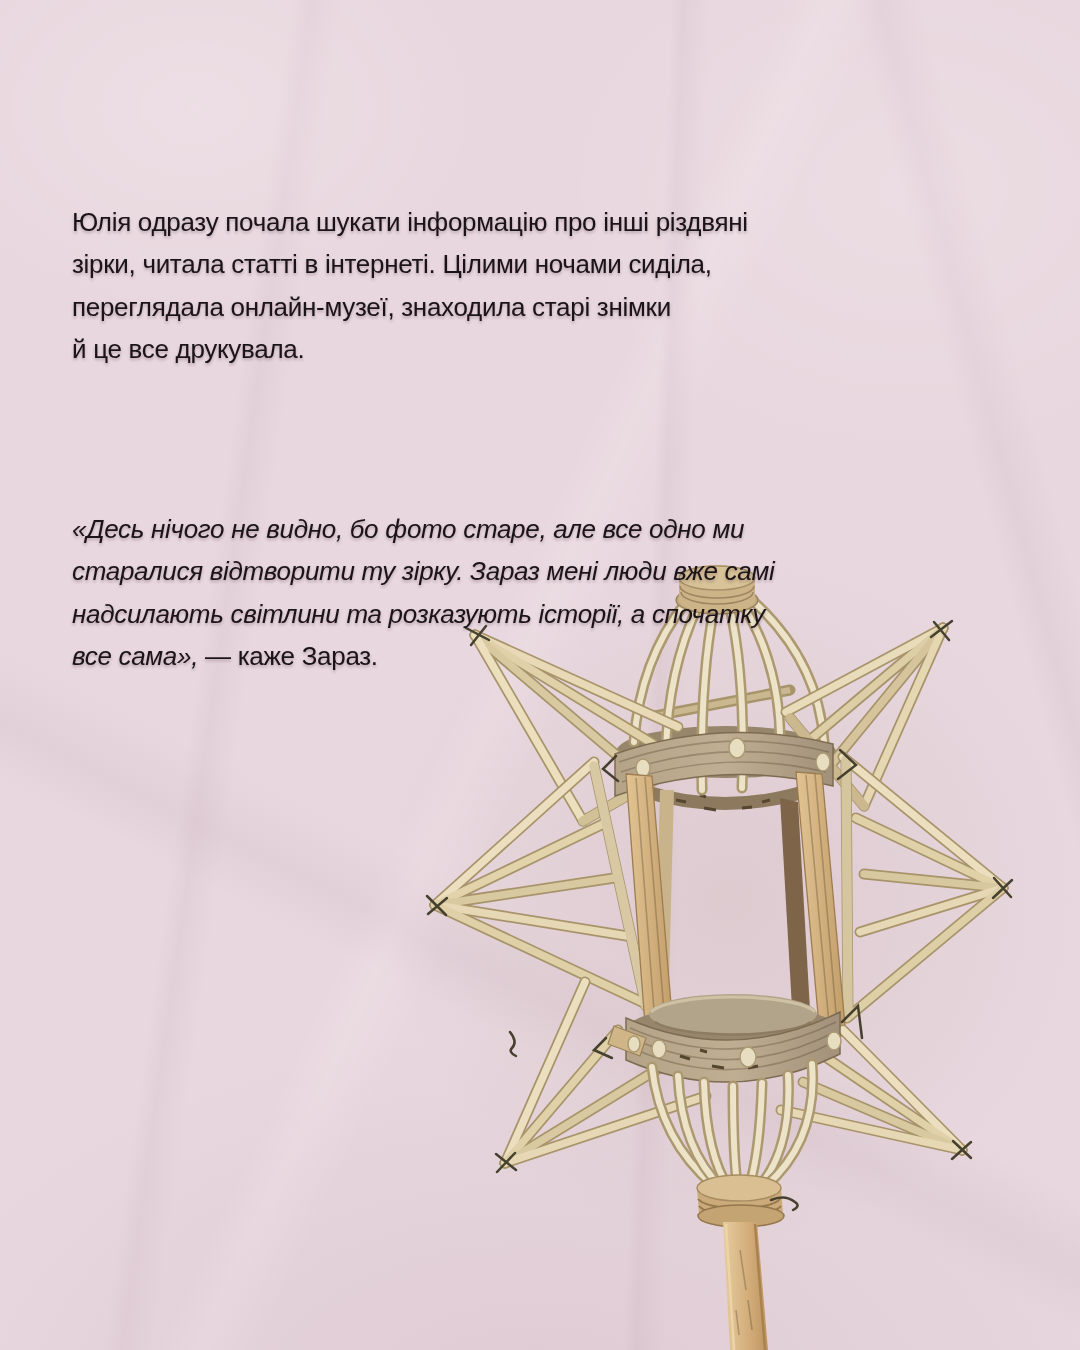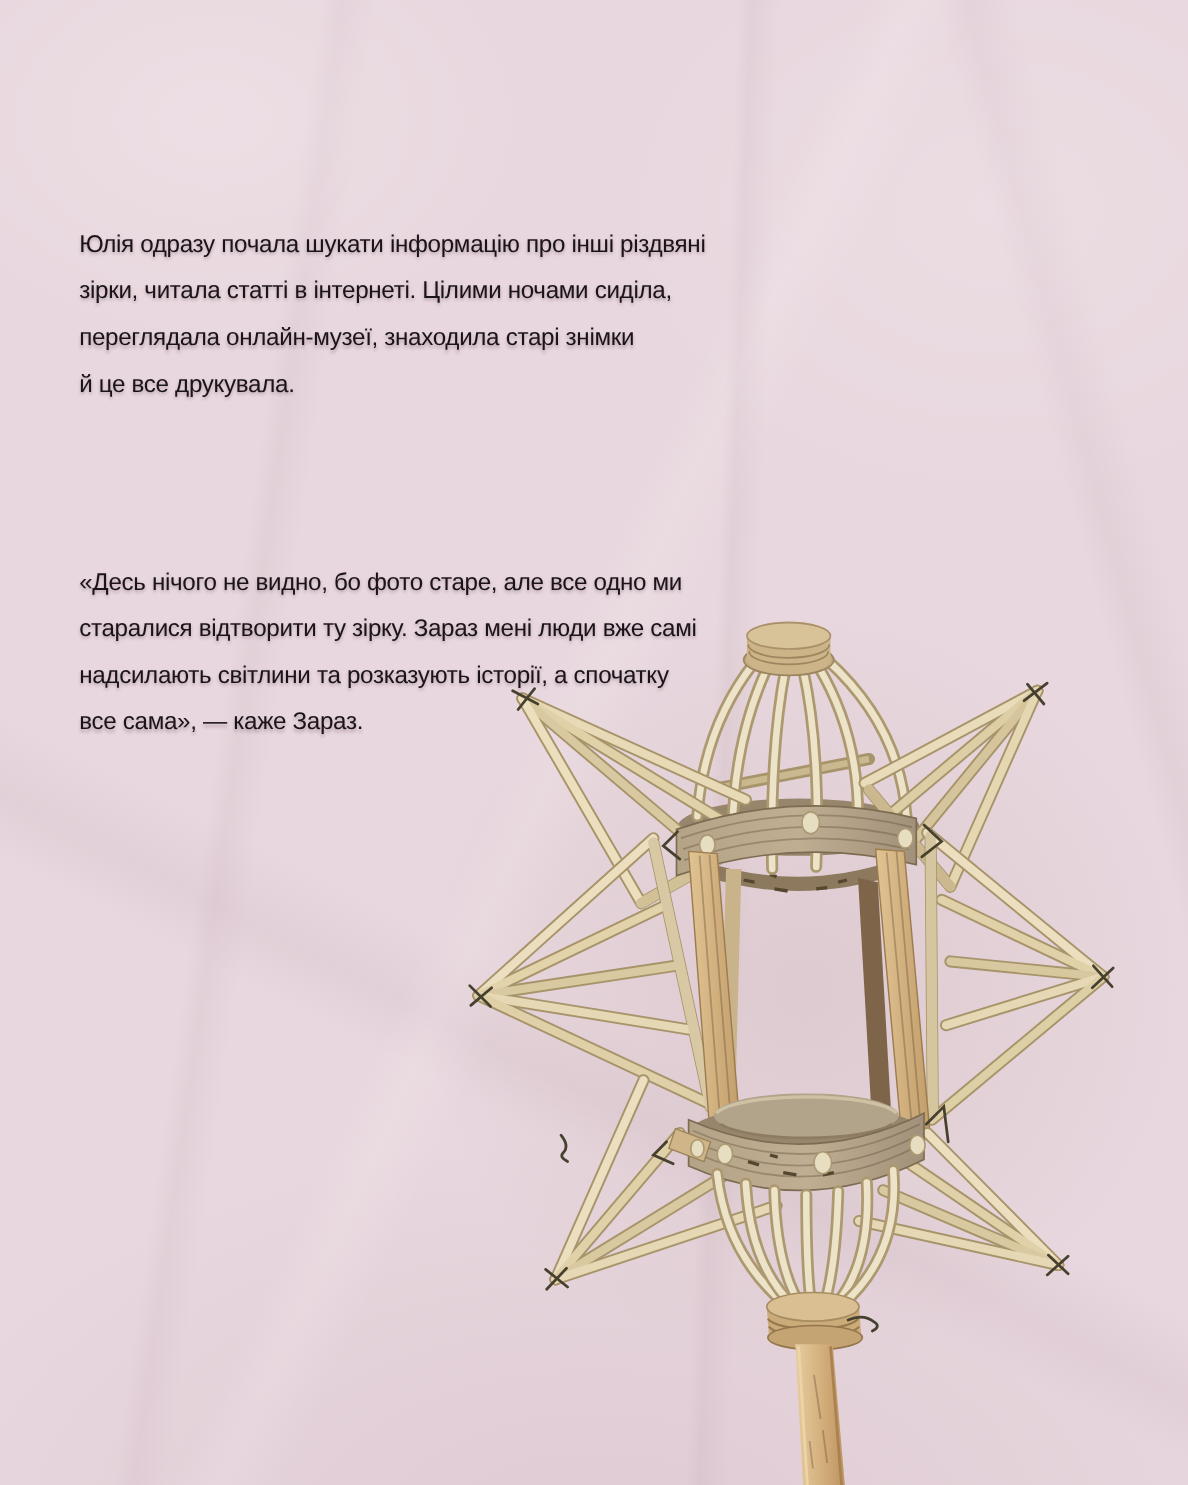--- a/index.html
+++ b/index.html
@@ -17,26 +17,26 @@
       linear-gradient(92deg, transparent 59.5%, rgba(126,88,106,0.06) 60.6%, transparent 63%),
       linear-gradient(115deg, transparent 46%, rgba(255,255,255,0.12) 48.5%, transparent 52%),
       linear-gradient(27deg, transparent 30%, rgba(120,80,100,0.05) 33%, transparent 37%),
       linear-gradient(75deg, transparent 84%, rgba(126,88,106,0.05) 86%, transparent 89%),
       radial-gradient(900px 520px at 50% 104%, rgba(139,95,115,0.10), transparent 72%),
       #e8d7de;
   }
   .textblock{
     position:absolute;left:72px;top:158px;width:960px;
     color:#1a1317;
-    font-size:22px;line-height:42.5px;letter-spacing:-0.3px;
+    font-size:26px;line-height:42.5px;letter-spacing:-0.3px;
     white-space:pre-line;
     text-shadow:0 2px 3px rgba(74,40,55,0.30);
   }
   .p2{margin-top:52px;}
-  .quote{}
+  .quote{font-style:italic;}
   figure{margin:0;position:absolute;left:0;top:0;width:1080px;height:1350px;}
   svg{display:block;}
   
   .su{stroke:#a8946a;stroke-width:11;stroke-linecap:round;}
   .sl{stroke-width:7.5;stroke-linecap:round;}
   .bb{stroke-width:9.5;stroke-linecap:round;}
   .ru{stroke:#ad9970;stroke-width:11;fill:none;stroke-linecap:round;}
   .ro{stroke:#ece3c8;stroke-width:6;fill:none;stroke-linecap:round;}
   .w{stroke:#46402f;stroke-width:2.5;fill:none;stroke-linecap:round;}
   .grain{stroke:rgba(90,72,50,0.35);stroke-width:1.6;fill:none;}

